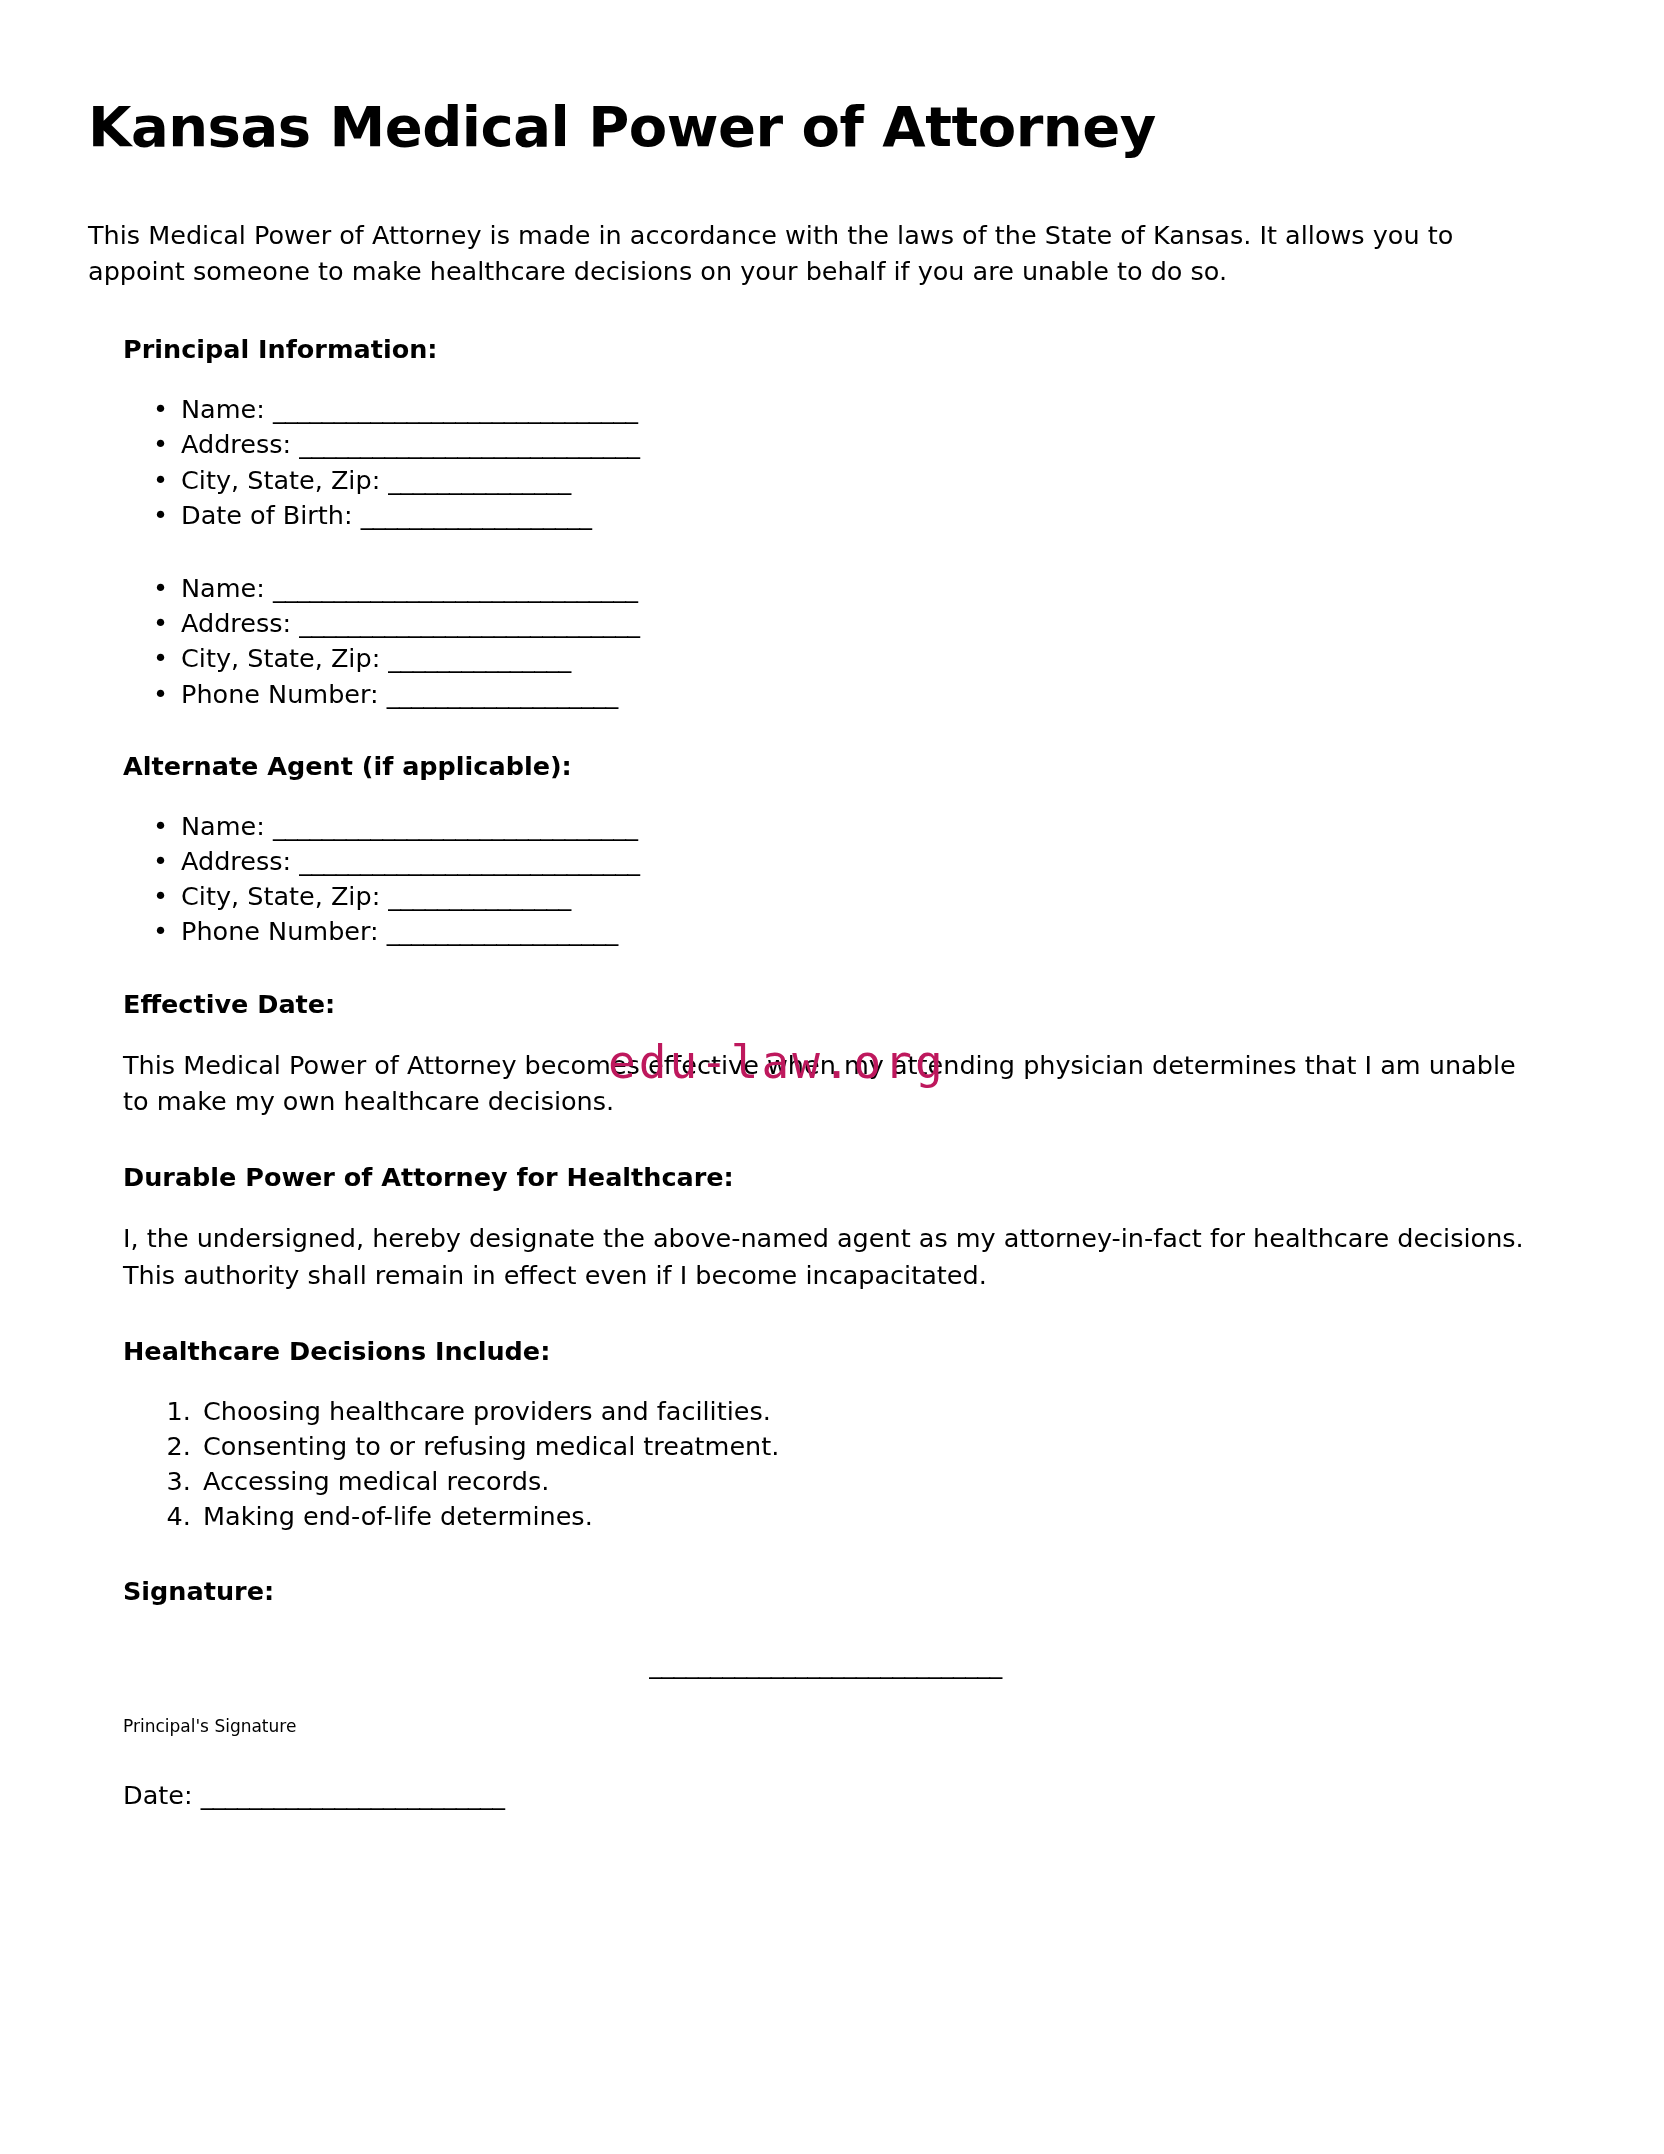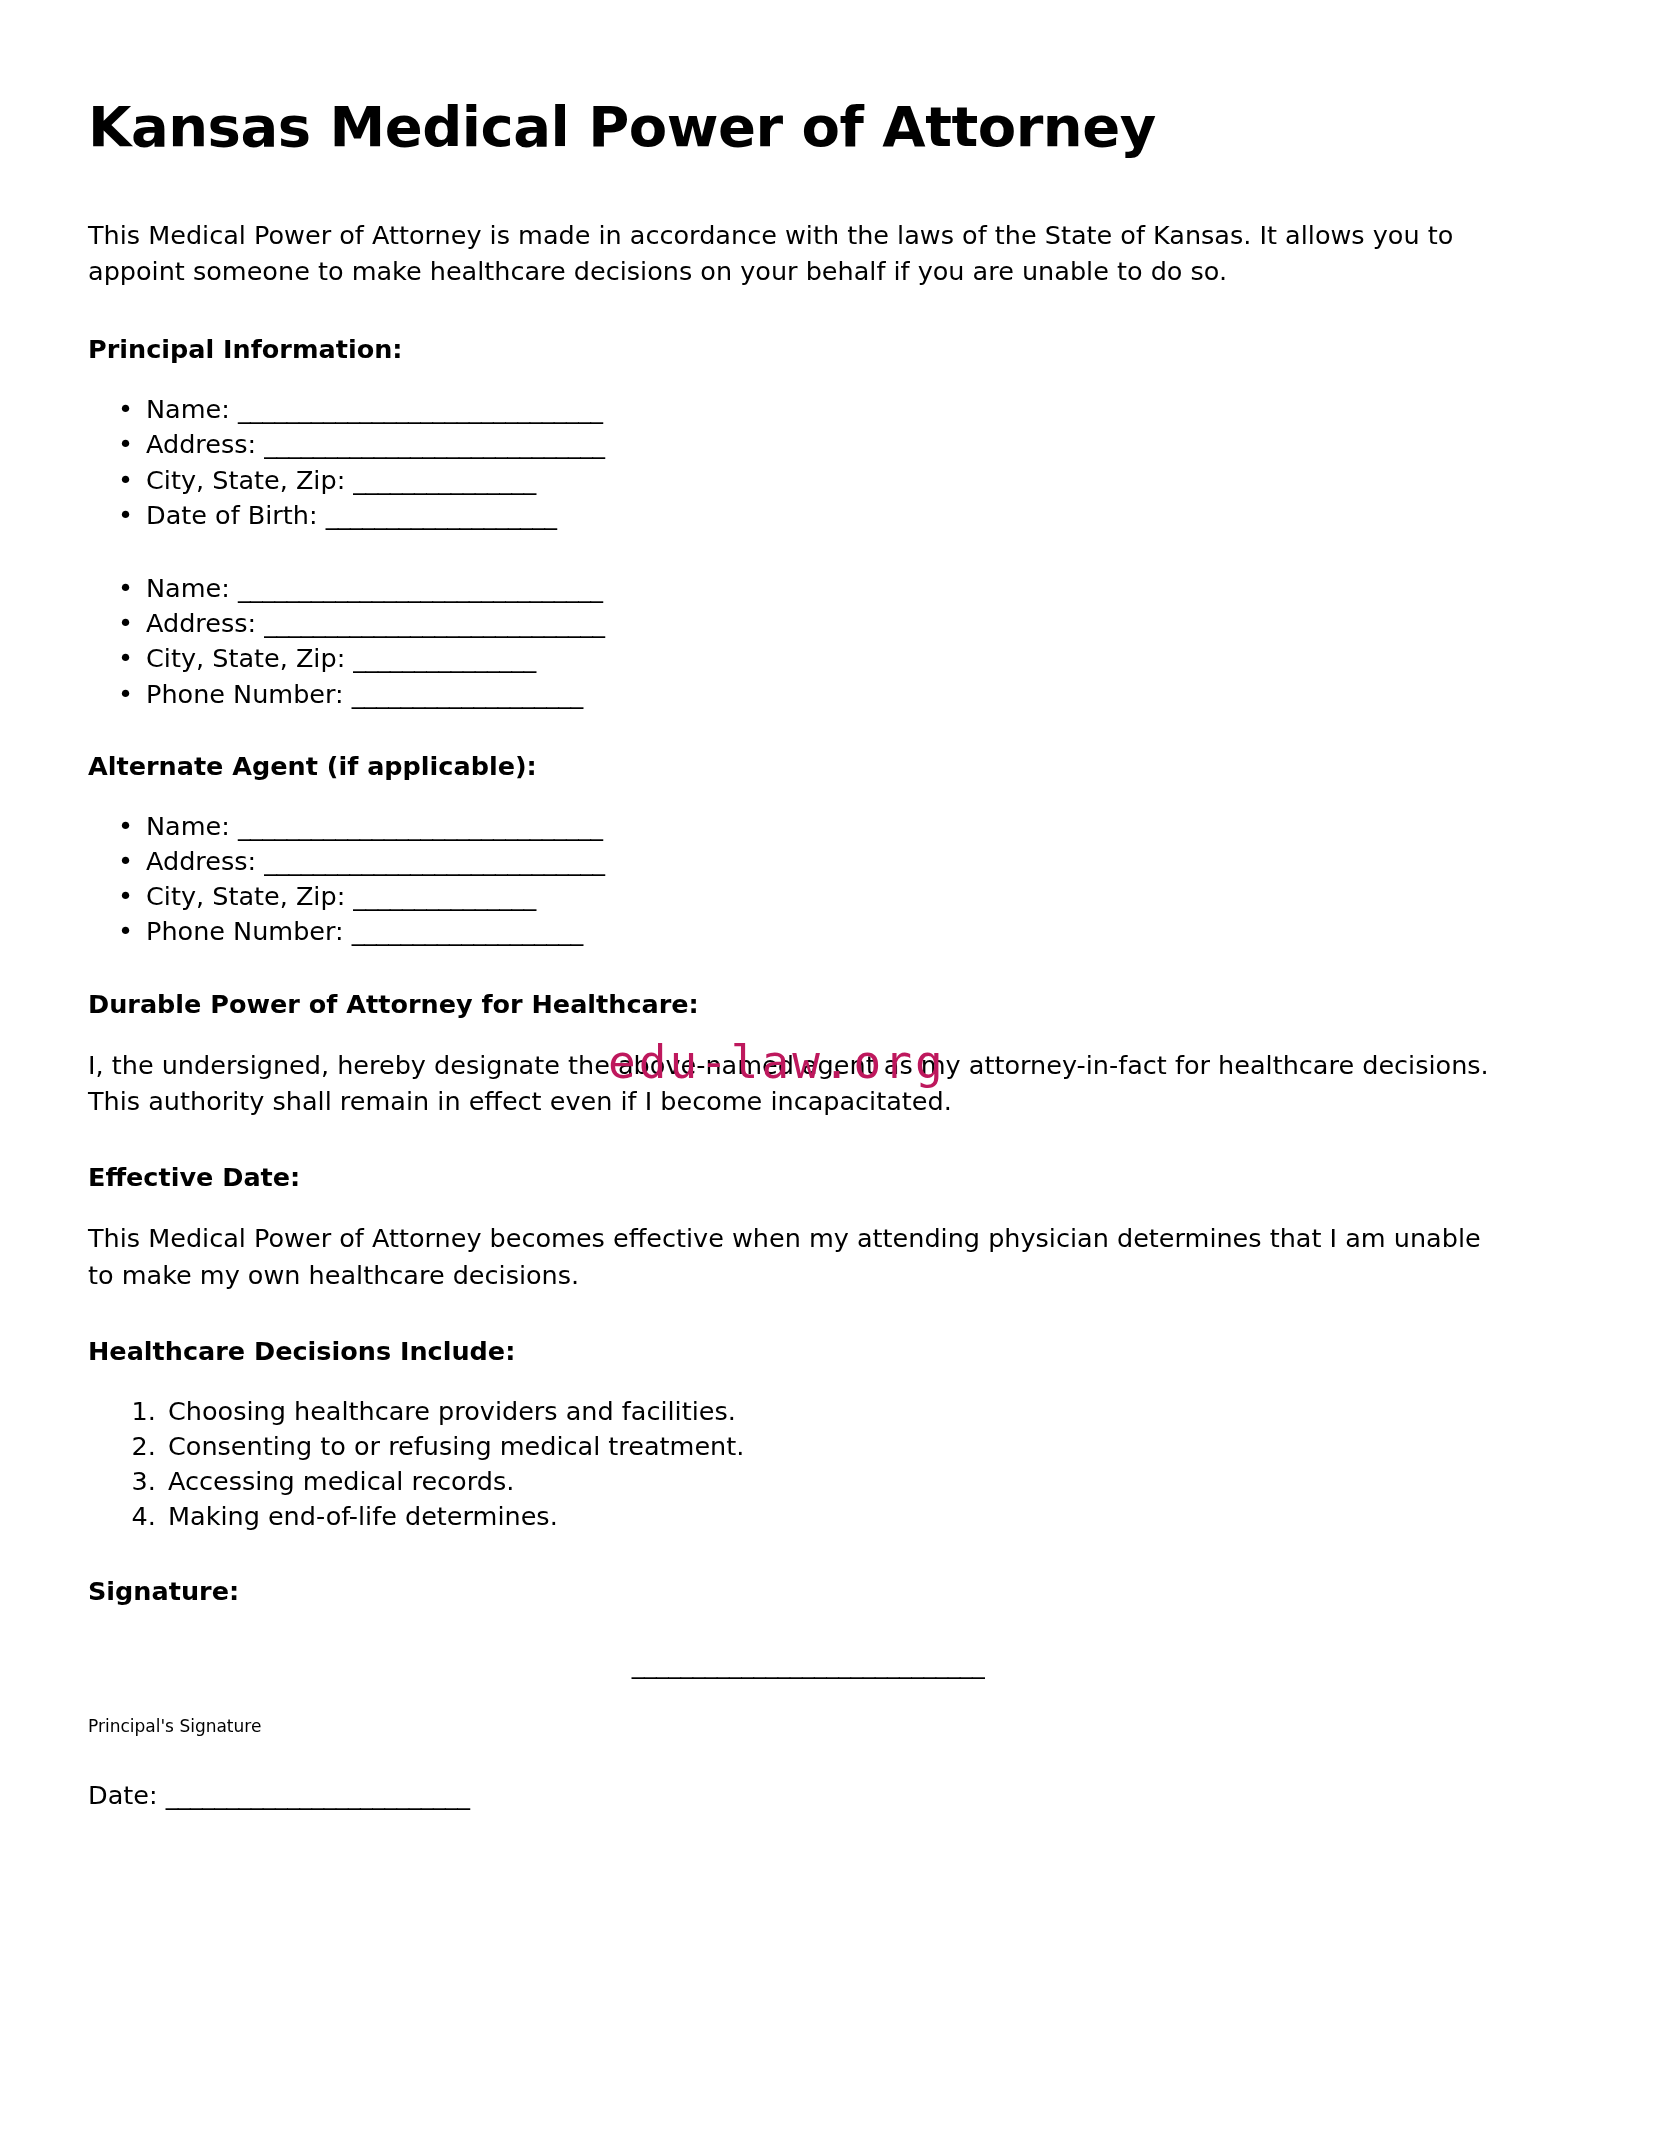--- a/index.html
+++ b/index.html
@@ -126,21 +126,21 @@
     top: 1035px;
     font-family: "DejaVu Sans Mono", "Liberation Mono", monospace;
     font-size: 46px;
     letter-spacing: 3px;
     color: #be185d;
     white-space: nowrap;
     pointer-events: none;
     z-index: 5;
   }
 
-  .block { position: relative; }
+  .block { position: relative; margin-left: 35px; }
 </style>
 </head>
 <body>
 
 <div class="page">
   <div class="content">
 
     <h1 class="doc-title">Kansas Medical Power of Attorney</h1>
 
     <p class="intro">This Medical Power of Attorney is made in accordance with the laws of the State of Kansas. It allows you to appoint someone to make healthcare decisions on your behalf if you are unable to do so.</p>
@@ -168,27 +168,27 @@
       <h2 class="section-heading">Alternate Agent (if applicable):</h2>
       <ul class="fields">
         <li><span>Name:</span> <span class="blank">______________________________</span></li>
         <li><span>Address:</span> <span class="blank">____________________________</span></li>
         <li><span>City, State, Zip:</span> <span class="blank">_______________</span></li>
         <li><span>Phone Number:</span> <span class="blank">___________________</span></li>
       </ul>
     </div>
 
     <div class="block">
+      <h2 class="section-heading">Effective Date:</h2>
+      <p class="body-text">This Medical Power of Attorney becomes effective when my attending physician determines that I am unable to make my own healthcare decisions.</p>
+    </div>
+
+    <div class="block">
       <h2 class="section-heading">Durable Power of Attorney for Healthcare:</h2>
       <p class="body-text">I, the undersigned, hereby designate the above-named agent as my attorney-in-fact for healthcare decisions. This authority shall remain in effect even if I become incapacitated.</p>
-    </div>
-
-    <div class="block">
-      <h2 class="section-heading">Effective Date:</h2>
-      <p class="body-text">This Medical Power of Attorney becomes effective when my attending physician determines that I am unable to make my own healthcare decisions.</p>
     </div>
 
     <div class="block">
       <h2 class="section-heading">Healthcare Decisions Include:</h2>
       <ol class="decisions">
         <li>Choosing healthcare providers and facilities.</li>
         <li>Consenting to or refusing medical treatment.</li>
         <li>Accessing medical records.</li>
         <li>Making end-of-life determines.</li>
       </ol>

